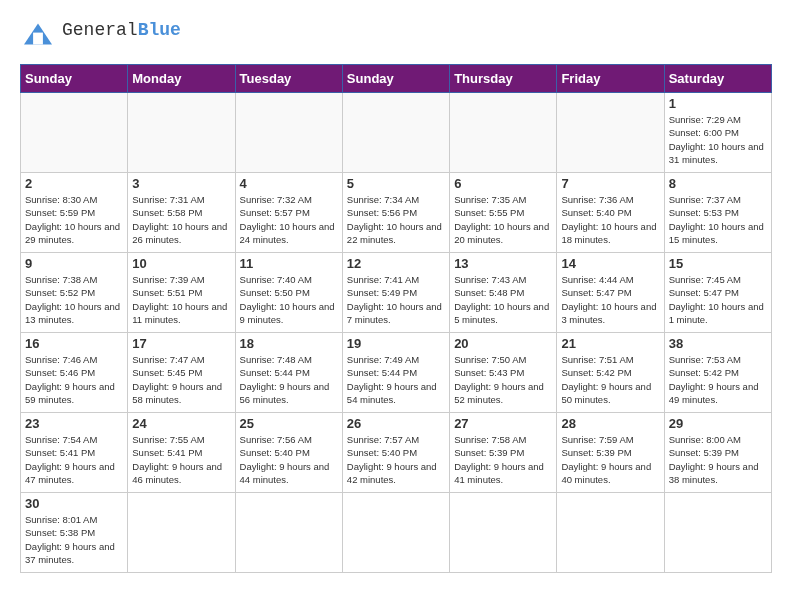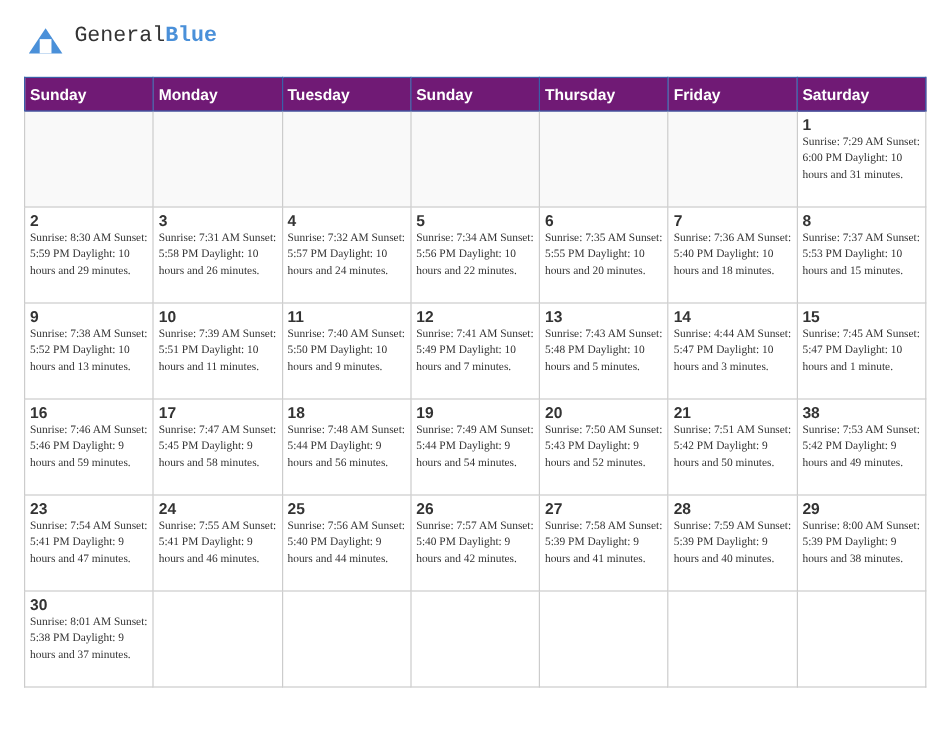--- a/index.html
+++ b/index.html
@@ -64,21 +64,20 @@
       font-size: 13px;
       font-weight: bold;
       color: #333;
       display: block;
       margin-bottom: 2px;
     }
     .day-info {
       font-size: 9.5px;
       color: #333;
       line-height: 1.4;
-      font-family: Liberation Serif, serif;
     }
     .empty-cell {
       background: #f9f9f9;
     }
     tr:nth-child(even) td {
       background: #ffffff;
     }
   </style>
 </head>
 <body>

